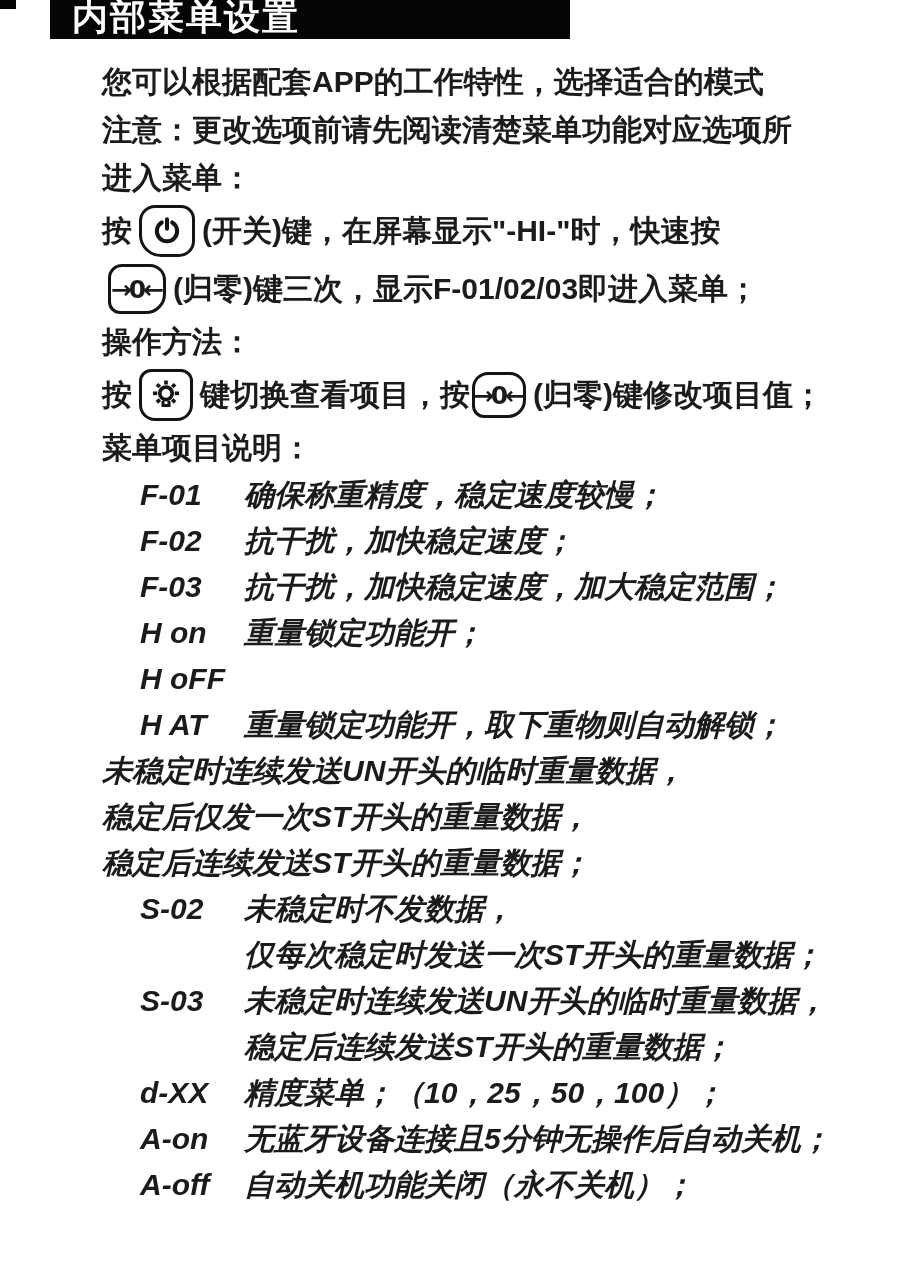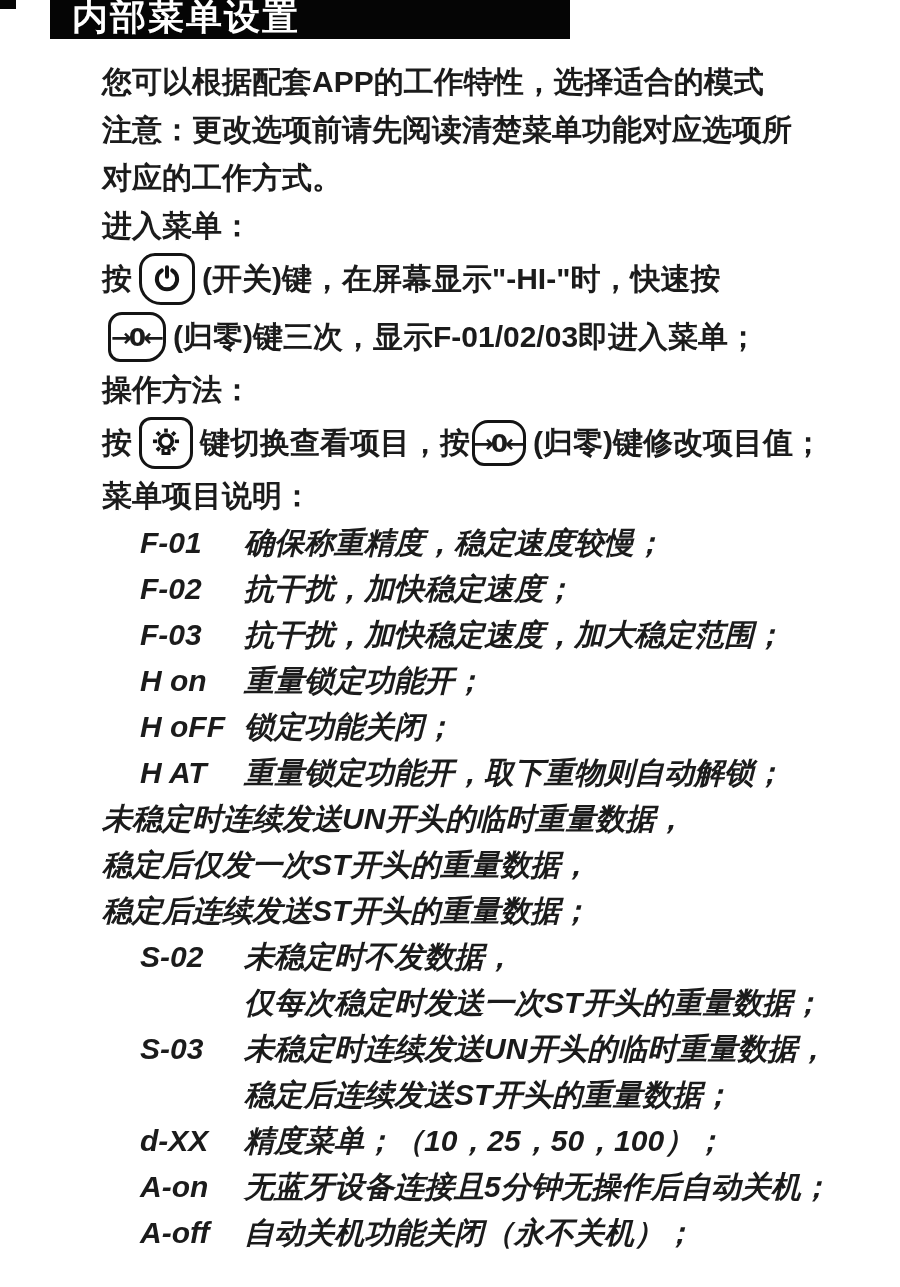--- a/index.html
+++ b/index.html
@@ -103,21 +103,20 @@
 <div class="page">
   <div class="corner-mark"></div>
 
   <div class="title-bar">
     <span class="title-text">内部菜单设置</span>
   </div>
 
   <div class="body">
     <p class="line">您可以根据配套APP的工作特性，选择适合的模式</p>
     <p class="line">注意：更改选项前请先阅读清楚菜单功能对应选项所</p>
-    <p class="line">对应的工作方式。</p>
 
     <p class="line">进入菜单：</p>
 
     <div class="icon-line">
       <span class="t">按</span>
       <span class="key key-power">
         <svg width="32" height="32" viewBox="0 0 24 24" fill="none" stroke="#141414" stroke-width="3" stroke-linecap="round">
           <path d="M12 3.2 V10.4"></path>
           <path d="M8.1 5.6 a7.6 7.6 0 1 0 7.8 0"></path>
         </svg>
@@ -184,23 +183,20 @@
 
       <div class="menu-row">
         <div class="menu-code">H on</div>
         <div class="menu-desc">
           <div>重量锁定功能开；</div>
         </div>
       </div>
 
       <div class="menu-row">
         <div class="menu-code">H oFF</div>
-        <div class="menu-desc">
-          <div>锁定功能关闭；</div>
-        </div>
       </div>
 
       <div class="menu-row">
         <div class="menu-code">H AT</div>
         <div class="menu-desc">
           <div>重量锁定功能开，取下重物则自动解锁；</div>
         </div>
       </div>
 
       <div class="menu-row">

